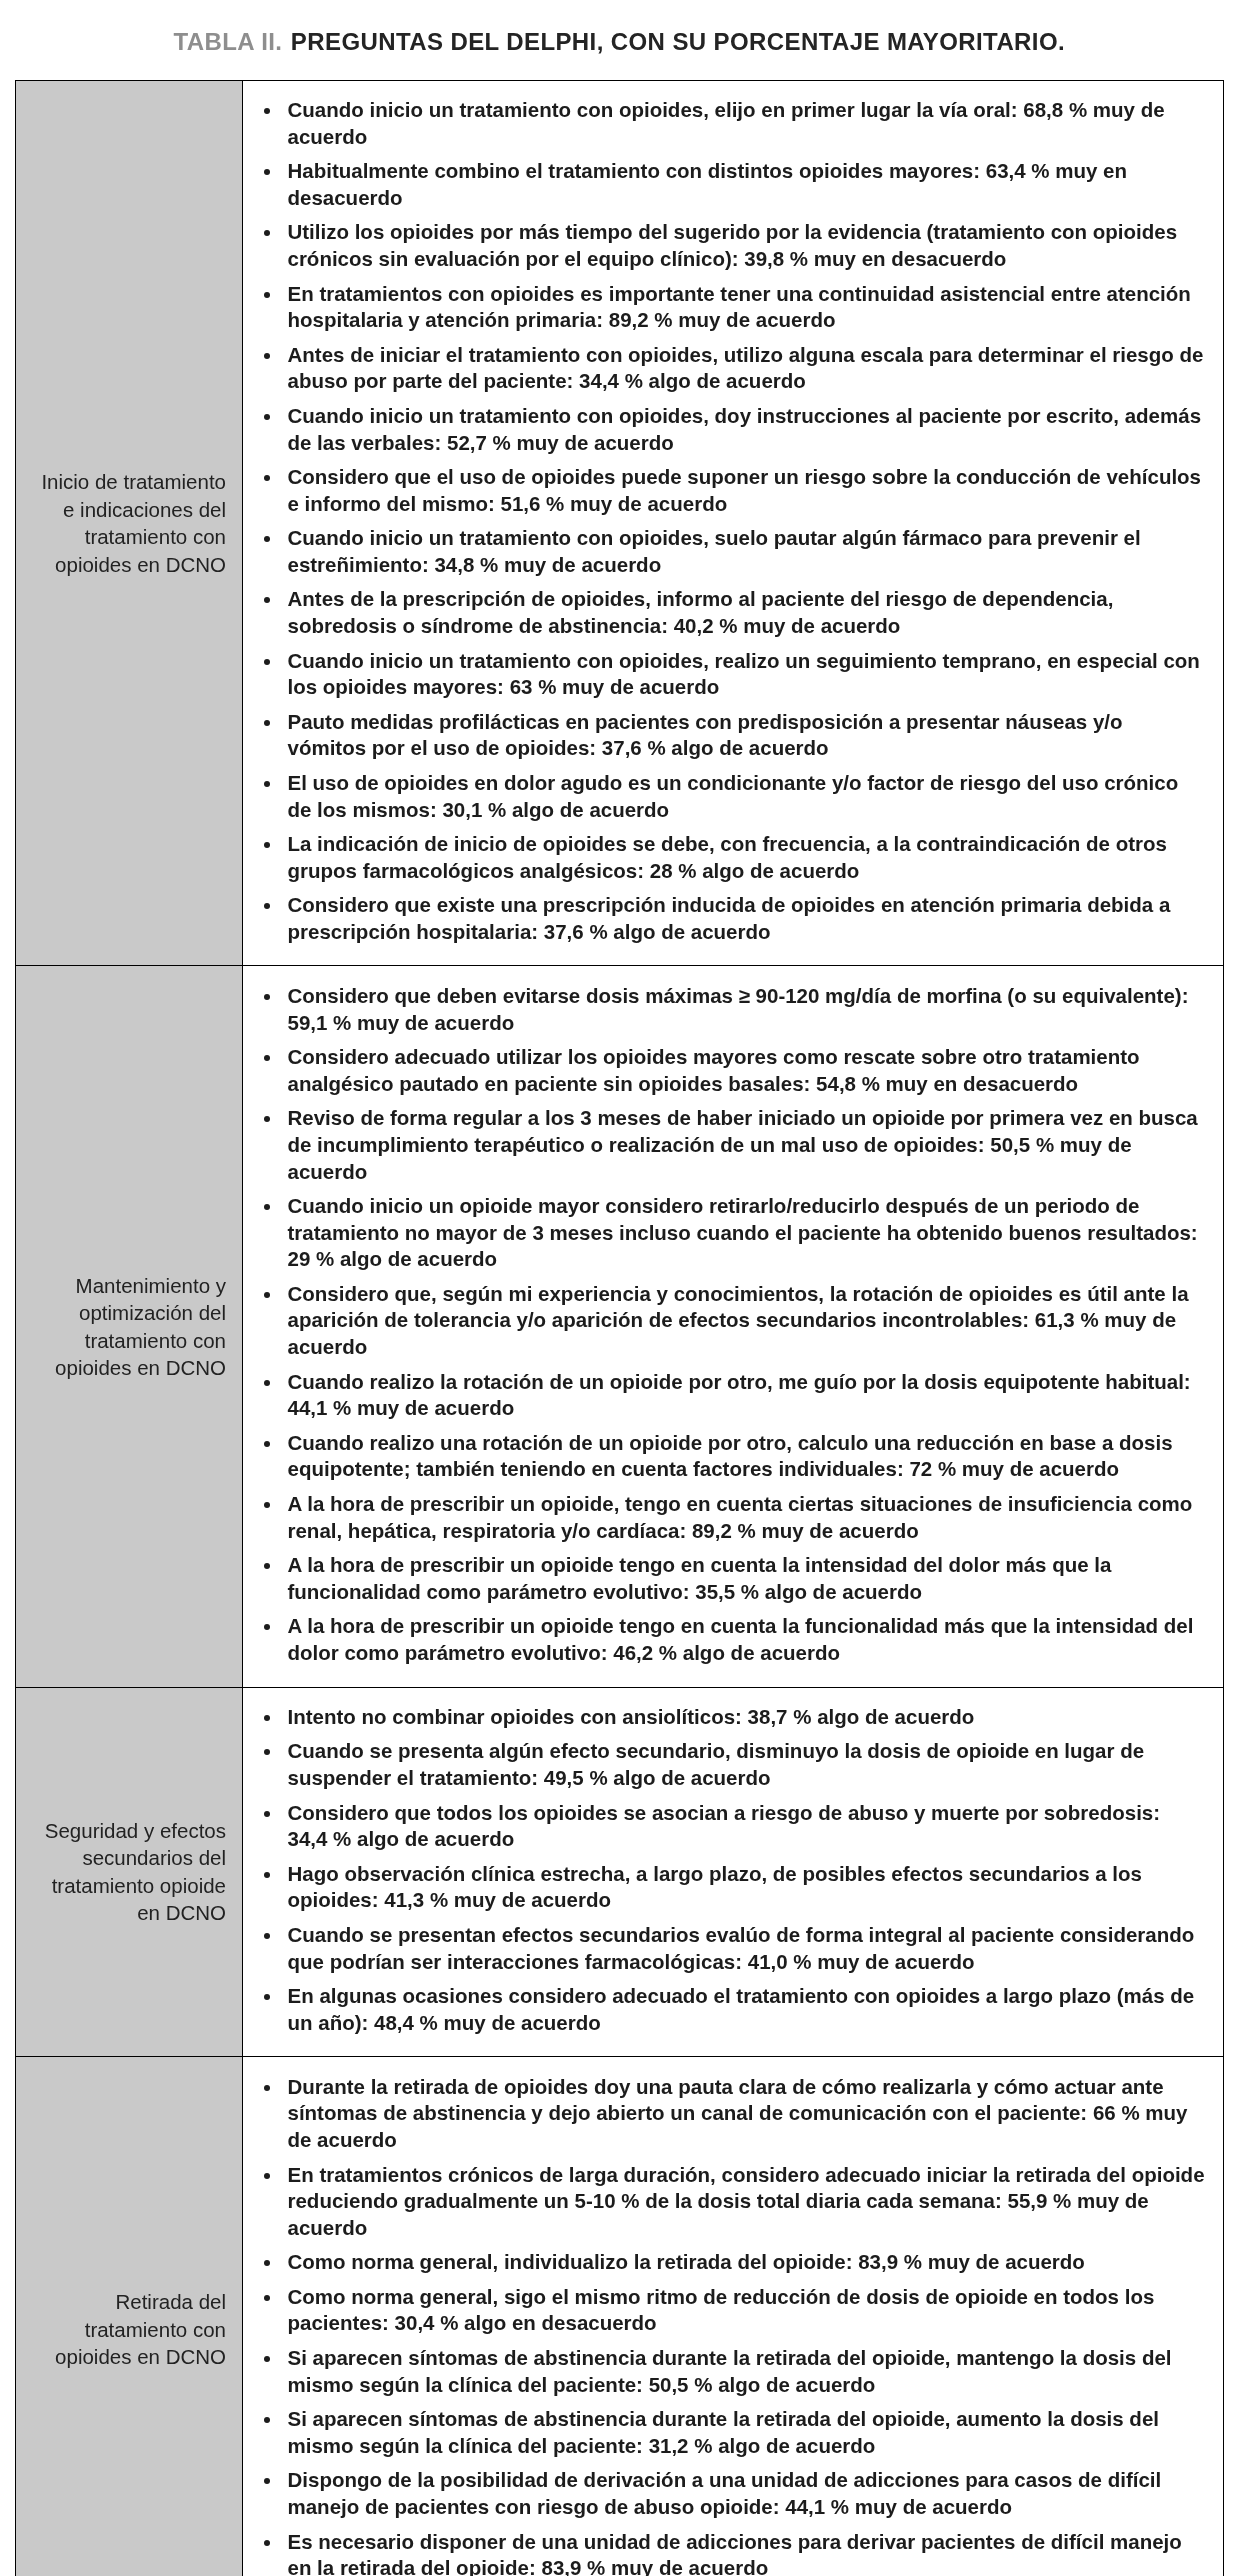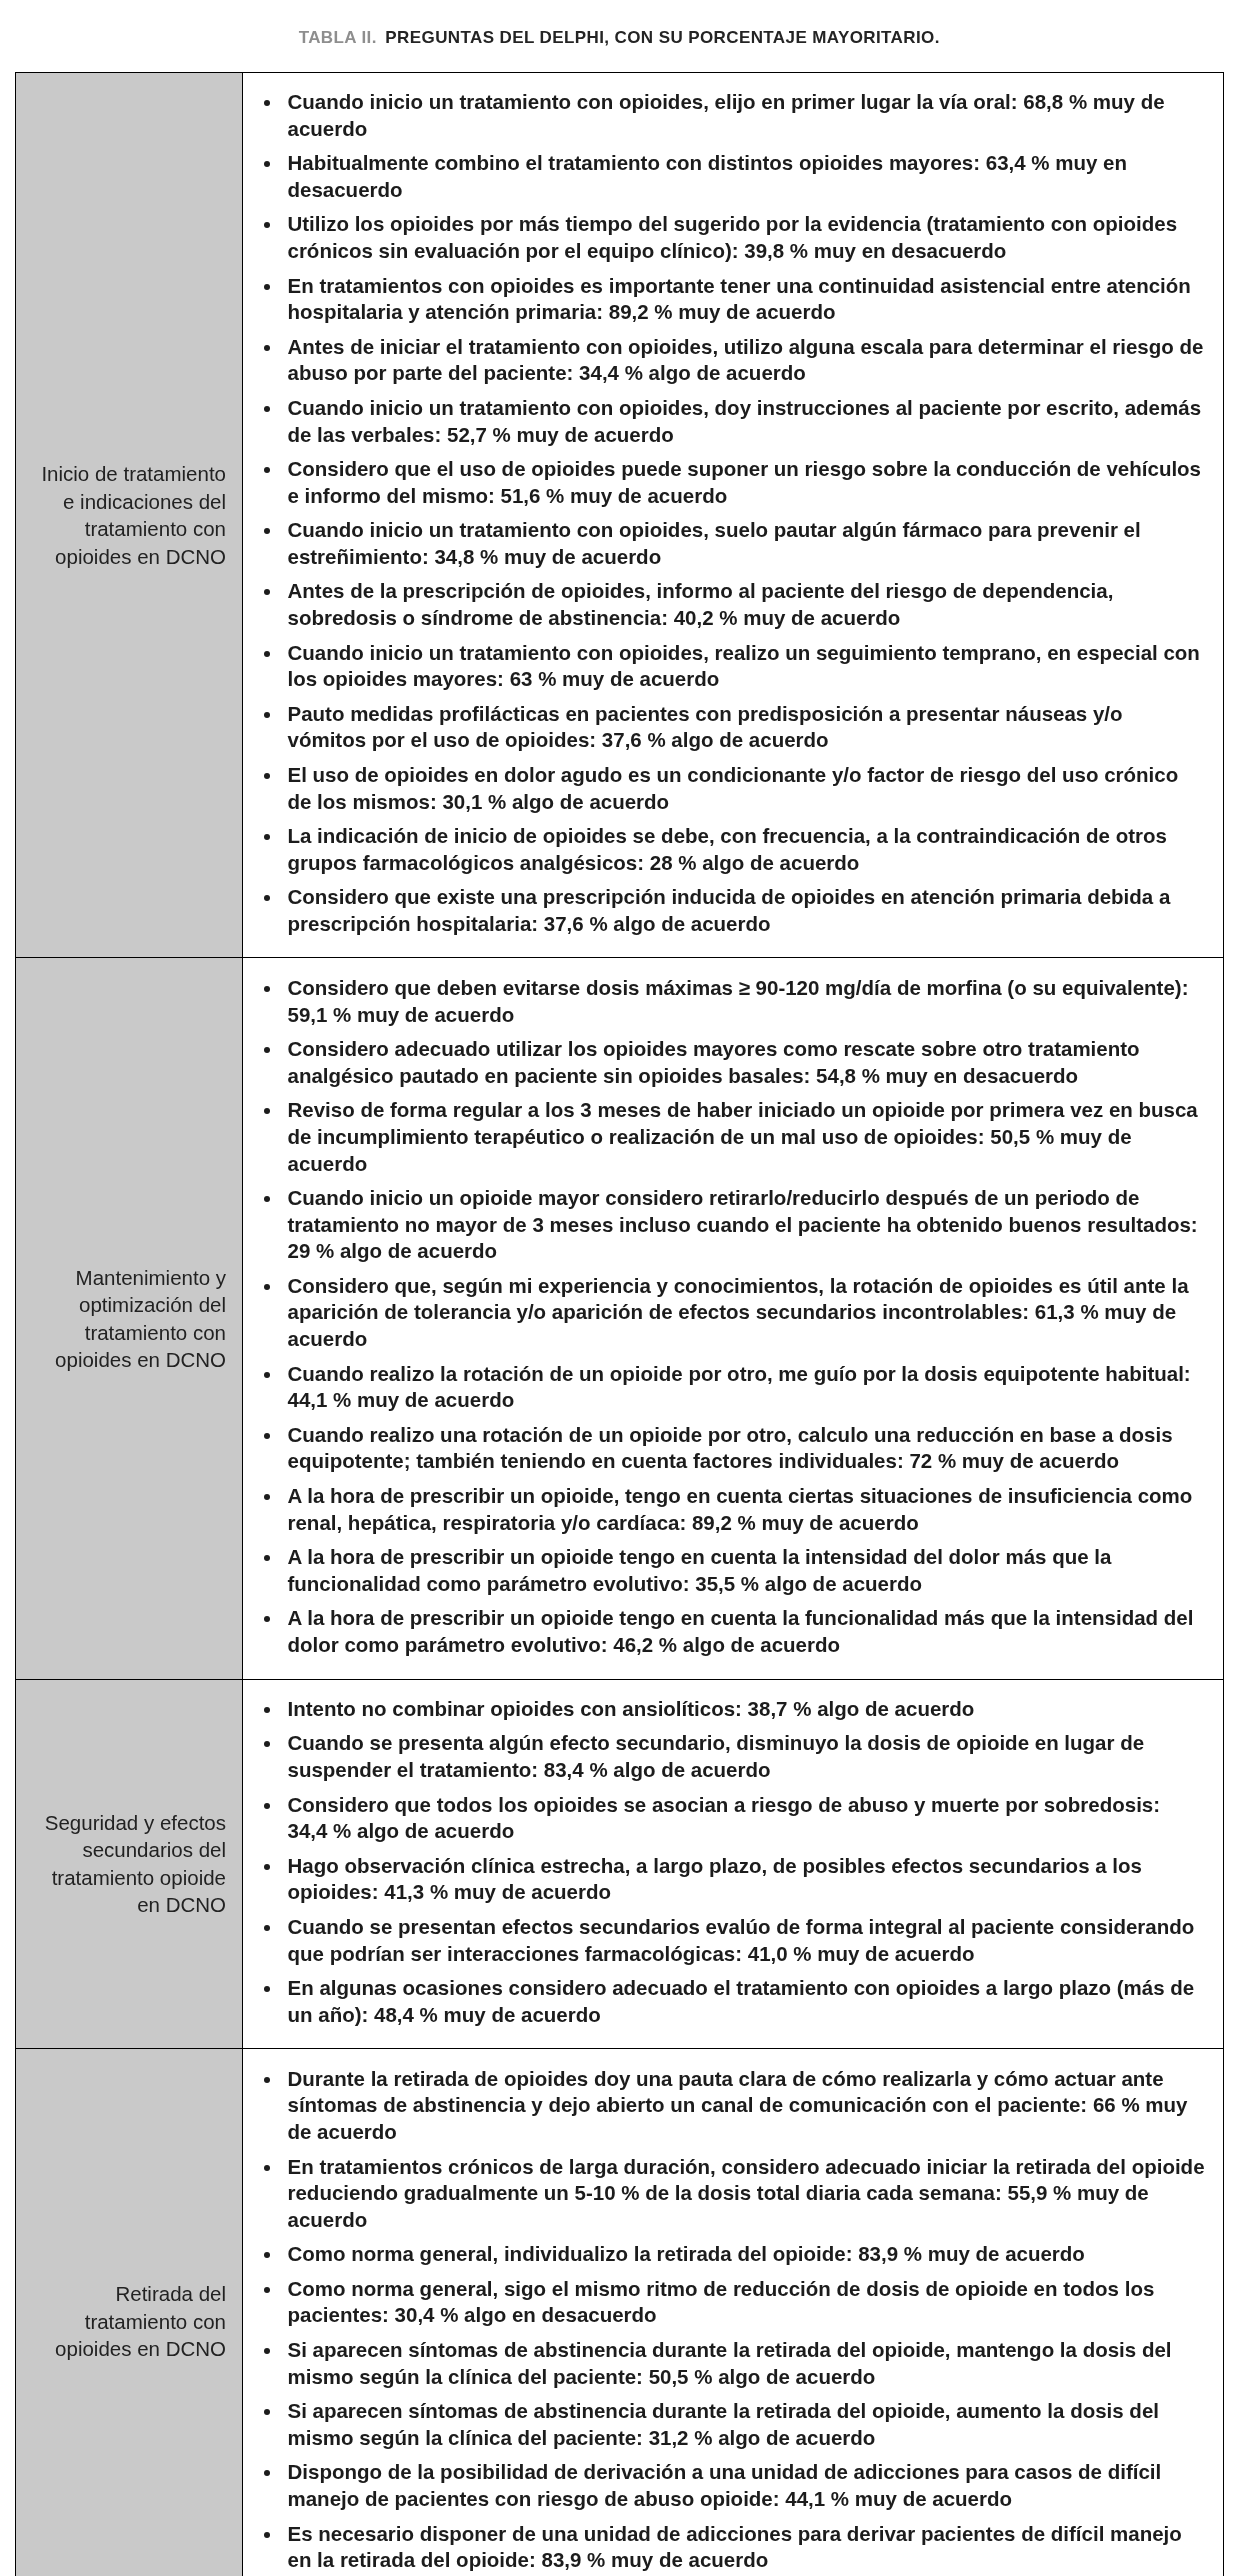--- a/index.html
+++ b/index.html
@@ -9,21 +9,21 @@
     min-height: 2576px;
     background: #ffffff;
     font-family: "Liberation Sans", "DejaVu Sans", sans-serif;
     color: #1c1c1c;
   }
   .page { padding: 18px 18px 28px 14.5px; }
 
   .title {
     text-align: center;
     font-weight: bold;
-    font-size: 17px;
+    font-size: 24px;
     letter-spacing: 0.4px;
     margin: 9.7px 0 24px 0;
   }
   .title-label { color: var(--title-label-color, #8e8e8e); margin-right: 8.5px; }
   .title-text  { color: var(--title-text-color, #242424); }
 
   table.delphi-table {
     width: 100%;
     border-collapse: collapse;
     table-layout: fixed;
@@ -112,21 +112,21 @@
               <li>A la hora de prescribir un opioide tengo en cuenta la intensidad del dolor más que la funcionalidad como parámetro evolutivo: 35,5 % algo de acuerdo</li>
               <li>A la hora de prescribir un opioide tengo en cuenta la funcionalidad más que la intensidad del dolor como parámetro evolutivo: 46,2 % algo de acuerdo</li>
             </ul>
           </td>
         </tr>
         <tr>
           <td class="cat-cell">Seguridad y efectos secundarios del tratamiento opioide en DCNO</td>
           <td class="items-cell">
             <ul>
               <li>Intento no combinar opioides con ansiolíticos: 38,7 % algo de acuerdo</li>
-              <li>Cuando se presenta algún efecto secundario, disminuyo la dosis de opioide en lugar de suspender el tratamiento: 83,4 % algo de acuerdo</li>
+              <li>Cuando se presenta algún efecto secundario, disminuyo la dosis de opioide en lugar de suspender el tratamiento: 49,5 % algo de acuerdo</li>
               <li>Considero que todos los opioides se asocian a riesgo de abuso y muerte por sobredosis: 34,4 % algo de acuerdo</li>
               <li>Hago observación clínica estrecha, a largo plazo, de posibles efectos secundarios a los opioides: 41,3 % muy de acuerdo</li>
               <li>Cuando se presentan efectos secundarios evalúo de forma integral al paciente considerando que podrían ser interacciones farmacológicas: 41,0 % muy de acuerdo</li>
               <li>En algunas ocasiones considero adecuado el tratamiento con opioides a largo plazo (más de un año): 48,4 % muy de acuerdo</li>
             </ul>
           </td>
         </tr>
         <tr>
           <td class="cat-cell">Retirada del tratamiento con opioides en DCNO</td>
           <td class="items-cell">

